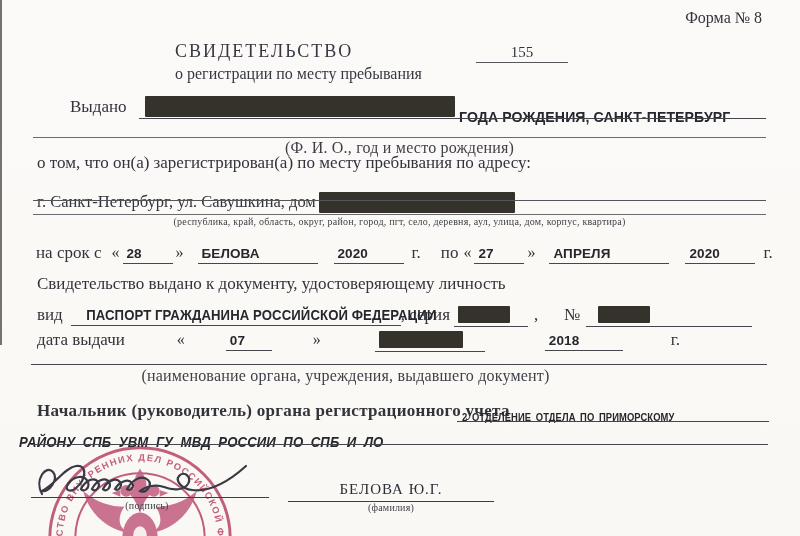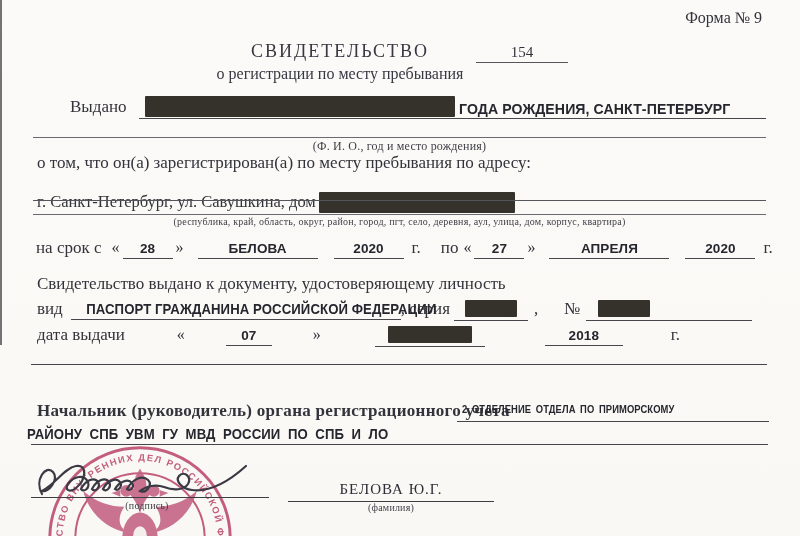--- a/index.html
+++ b/index.html
@@ -4,55 +4,55 @@
 <style>
   html,body { margin:0; padding:0; }
   .page {
     position:relative; width:800px; height:536px; overflow:hidden;
     background: linear-gradient(180deg, #fbfaf8 0%, #faf9f6 60%, #f9f8f5 100%);
     font-family:"Liberation Serif", serif;
     color:#33333b;
   }
   .abs { position:absolute; }
   .serif17 { font-size:17px; color:#33333b; }
-  .caption { font-size:12px; color:#3f3f48; text-align:center; letter-spacing:0.2px; }
+  .caption { font-size:16px; color:#3f3f48; text-align:center; letter-spacing:0.2px; }
   .line { position:absolute; border-top:1px solid #6a6a70; height:0; }
   .line-bold { position:absolute; border-top:1.5px solid #45454c; height:0; }
   .bc {
     font-family:"Liberation Sans", sans-serif; font-weight:bold;
-    font-size:13.5px; color:#26262e; letter-spacing:0.1px;
+    font-size:13.5px; color:#26262e; letter-spacing:0.1px;margin-top:8px;
   }
   .cond { display:inline-block; transform:scaleX(0.94); transform-origin:0 50%; white-space:nowrap; }
   .redact { background:#35322c; border-radius:1px; }
   .pcell {
-    border-bottom:1.5px solid #46464c; text-align:center;
+    border-bottom:1.5px solid #46464c; text-align:left;
     padding:0 4px 2px; white-space:nowrap;
   }
   .row { display:flex; align-items:baseline; }
   .q { font-size:16px; color:#33333b; }
   .title-main { font-size:18px; letter-spacing:2px; color:#383842; }
   .title-sub { font-size:16px; color:#383842; margin-top:3px; }
   .num-cell { border-bottom:1px solid #55555c; text-align:center; font-size:15px; padding-bottom:1px; }
   .name-cell { border-bottom:1.2px solid #3d3d44; text-align:center; font-size:15px; letter-spacing:1px; padding-bottom:3px; color:#2e2e36; }
   .edge { position:absolute; left:0; top:0; width:2px; height:345px; background:#454548; opacity:0.75; }
 </style>
 </head>
 <body>
 
 <div class="page">
 
   <div class="edge"></div>
 
-  <div class="abs" style="top:9px; right:38px; font-size:16px;">Форма № 9</div>
+  <div class="abs" style="top:9px; right:38px; font-size:16px;">Форма № 8</div>
 
-  <div class="abs" style="left:175px; top:41px; width:330px; text-align:center;">
+  <div class="abs" style="left:175px; top:41px; width:330px; text-align:left;">
     <div class="title-main">СВИДЕТЕЛЬСТВО</div>
     <div class="title-sub">о регистрации по месту пребывания</div>
   </div>
-  <div class="abs num-cell" style="left:476px; top:44px; width:92px;">154</div>
+  <div class="abs num-cell" style="left:476px; top:44px; width:92px;">155</div>
 
   <div class="abs serif17" style="left:70px; top:97px;">Выдано</div>
   <div class="abs redact" style="left:145px; top:96px; width:310px; height:21px;"></div>
   <div class="abs bc" style="left:459px; top:100px; font-size:15px;"><span class="cond">ГОДА РОЖДЕНИЯ, САНКТ-ПЕТЕРБУРГ</span></div>
   <div class="line-bold" style="left:139px; top:118px; width:627px;"></div>
 
   <div class="line" style="left:33px; top:137px; width:733px;"></div>
   <div class="abs caption" style="left:33px; top:139px; width:733px;">(Ф. И. О., год и место рождения)</div>
 
   <div class="abs serif17" style="left:37px; top:153px;">о том, что он(а) зарегистрирован(а) по месту пребывания по адресу:</div>
@@ -98,25 +98,26 @@
     <span class="serif17">дата выдачи</span>
     <span class="q" style="margin-left:14px;">«</span>
     <span class="pcell bc" style="width:38px; margin-left:3px;">07</span>
     <span class="q" style="margin-left:3px;">»</span>
     <span class="pcell" style="width:102px; margin-left:16px;"><span class="redact" style="display:inline-block; width:84px; height:17px; vertical-align:-3px;"></span></span>
     <span class="pcell bc" style="width:70px; margin-left:22px;">2018</span>
     <span class="serif17" style="margin-left:10px;">г.</span>
   </div>
 
   <div class="line-bold" style="left:31px; top:364px; width:736px;"></div>
+  <div class="abs caption" style="left:33px; top:367px; width:625px;">(наименование органа, учреждения, выдавшего документ)</div>
 
   <div class="abs serif17" style="left:37px; top:401px; letter-spacing:0.3px;font-weight:bold;">Начальник (руководитель) органа регистрационного учета</div>
   <div class="abs bc" style="left:462px; top:404px; font-size:10px; word-spacing:2px;"><span class="cond">2 ОТДЕЛЕНИЕ ОТДЕЛА ПО ПРИМОРСКОМУ</span></div>
   <div class="line-bold" style="left:457px; top:421px; width:312px;"></div>
-  <div class="abs bc" style="left:27px; top:426px; font-size:14px; word-spacing:4px;"><span class="cond">РАЙОНУ СПБ УВМ ГУ МВД РОССИИ ПО СПБ И ЛО</span></div>
+  <div class="abs bc" style="left:19px; top:426px; font-size:14px; word-spacing:4px;font-style:italic;"><span class="cond">РАЙОНУ СПБ УВМ ГУ МВД РОССИИ ПО СПБ И ЛО</span></div>
   <div class="line-bold" style="left:31px; top:444px; width:737px;"></div>
 
   <svg class="abs" style="left:42px; top:440px; mix-blend-mode:multiply; opacity:0.9;" width="196" height="196" viewBox="0 0 200 200">
     <g stroke="#c24f74" fill="none">
       <circle cx="100" cy="100" r="92" stroke-width="3"></circle>
       <circle cx="100" cy="100" r="66" stroke-width="2"></circle>
     </g>
     <defs>
       <path id="ringPath" d="M 29.6,135.9 A 79,79 0 1 1 170.4,135.9"></path>
       <path id="numPath" d="M 35.3,145.3 A 79,79 0 0 0 164.7,145.3"></path>

